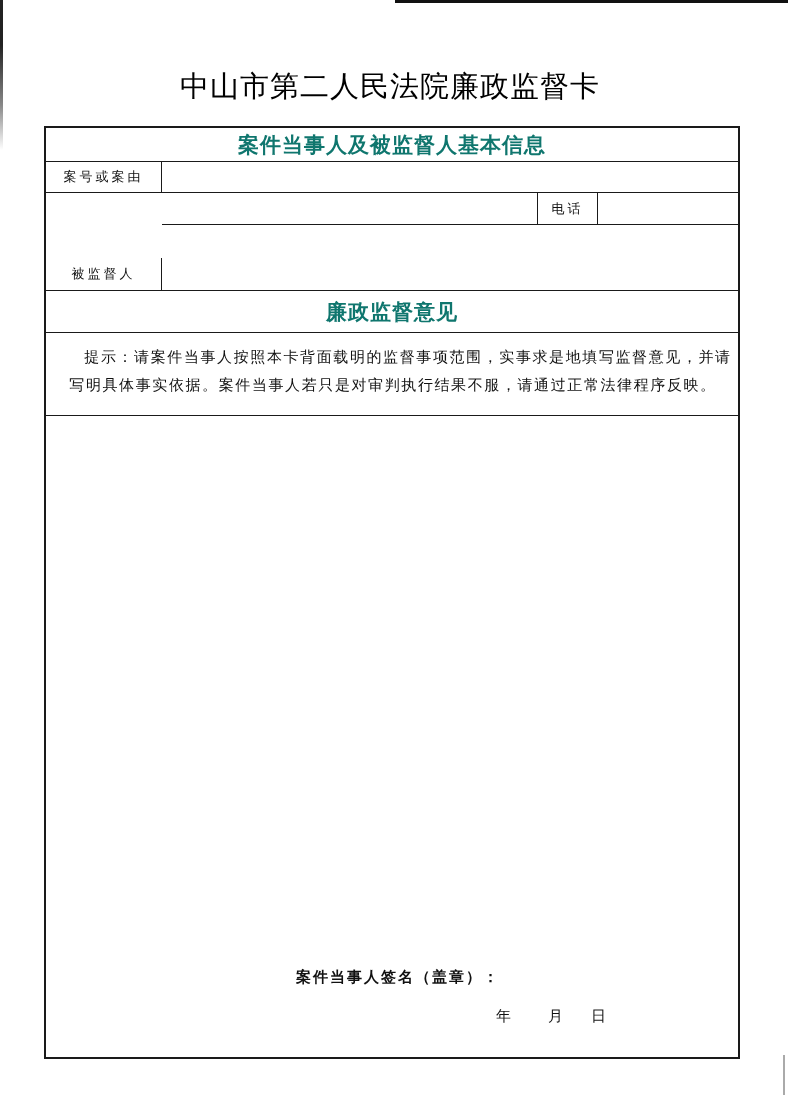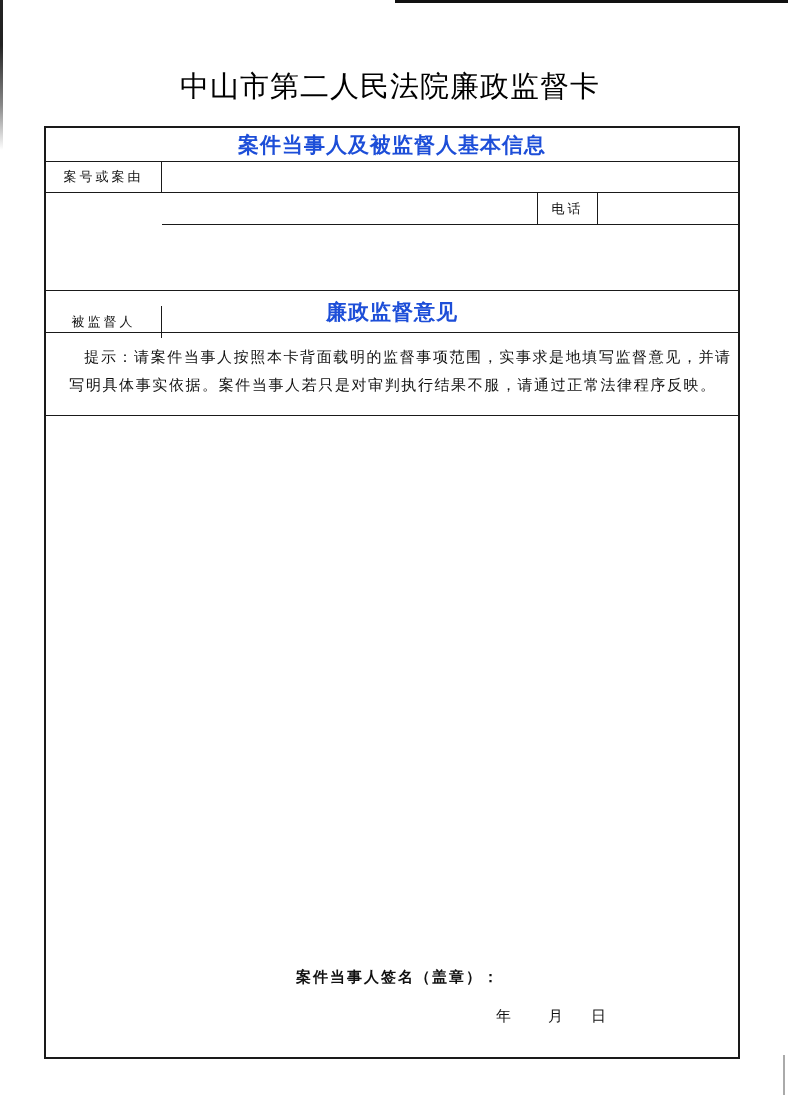--- a/index.html
+++ b/index.html
@@ -71,21 +71,21 @@
       box-sizing: border-box;
     }
 
     .section-header {
       display: flex;
       align-items: center;
       justify-content: center;
       font-size: 21px;
       font-weight: bold;
       letter-spacing: 1px;
-      color: #1d4ed8;
+      color: #0f766e;
     }
 
     .cell {
       position: absolute;
       top: 0;
       height: 100%;
       box-sizing: border-box;
       display: flex;
       align-items: center;
       justify-content: center;
@@ -153,21 +153,21 @@
 
 
   <div class="row" style="top:65px; left:116px; width:576px; height:32px;">
     <div class="cell vline-right" style="left:132px; width:244px;"></div>
     <div class="cell vline-right" style="left:376px; width:60px;">电话</div>
     <div class="cell" style="left:436px; width:140px;"></div>
   </div>
 
 
   <div class="row" style="top:130px; height:33px;">
-    <div class="cell vline-right" style="left:0; width:116px;margin-top:48px;">被监督人</div>
+    <div class="cell vline-right" style="left:0; width:116px;">被监督人</div>
     <div class="cell" style="left:116px; width:576px;"></div>
   </div>
 
   <div class="row section-header" style="top:163px; height:42px;">
     <span>廉政监督意见</span>
   </div>
 
   <div class="row" style="top:205px; height:83px;">
     <p class="hint" style="margin:0;">提示：请案件当事人按照本卡背面载明的监督事项范围，实事求是地填写监督意见，并请写明具体事实依据。案件当事人若只是对审判执行结果不服，请通过正常法律程序反映。</p>
   </div>

